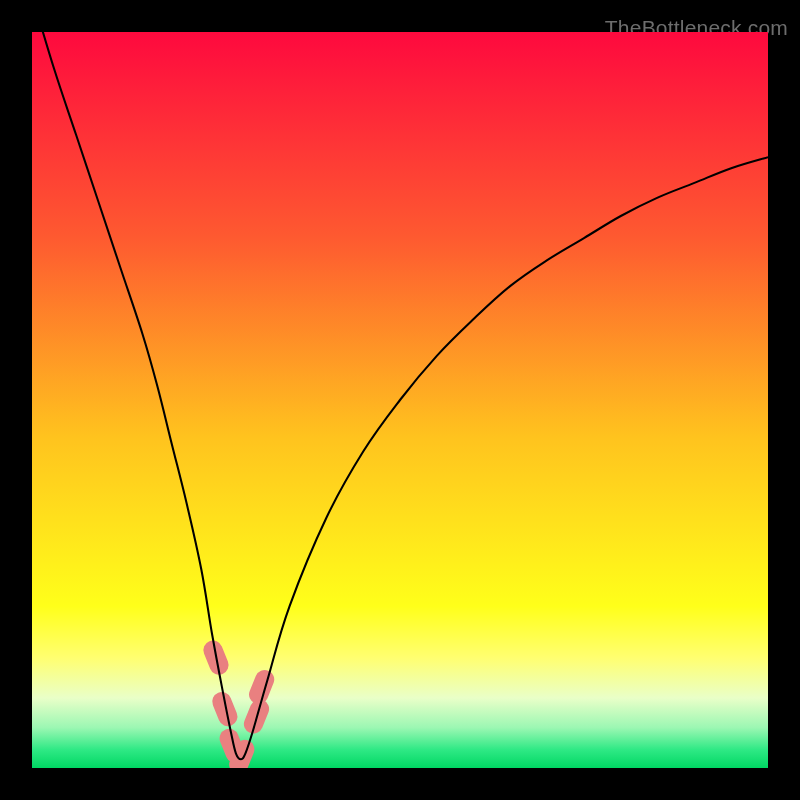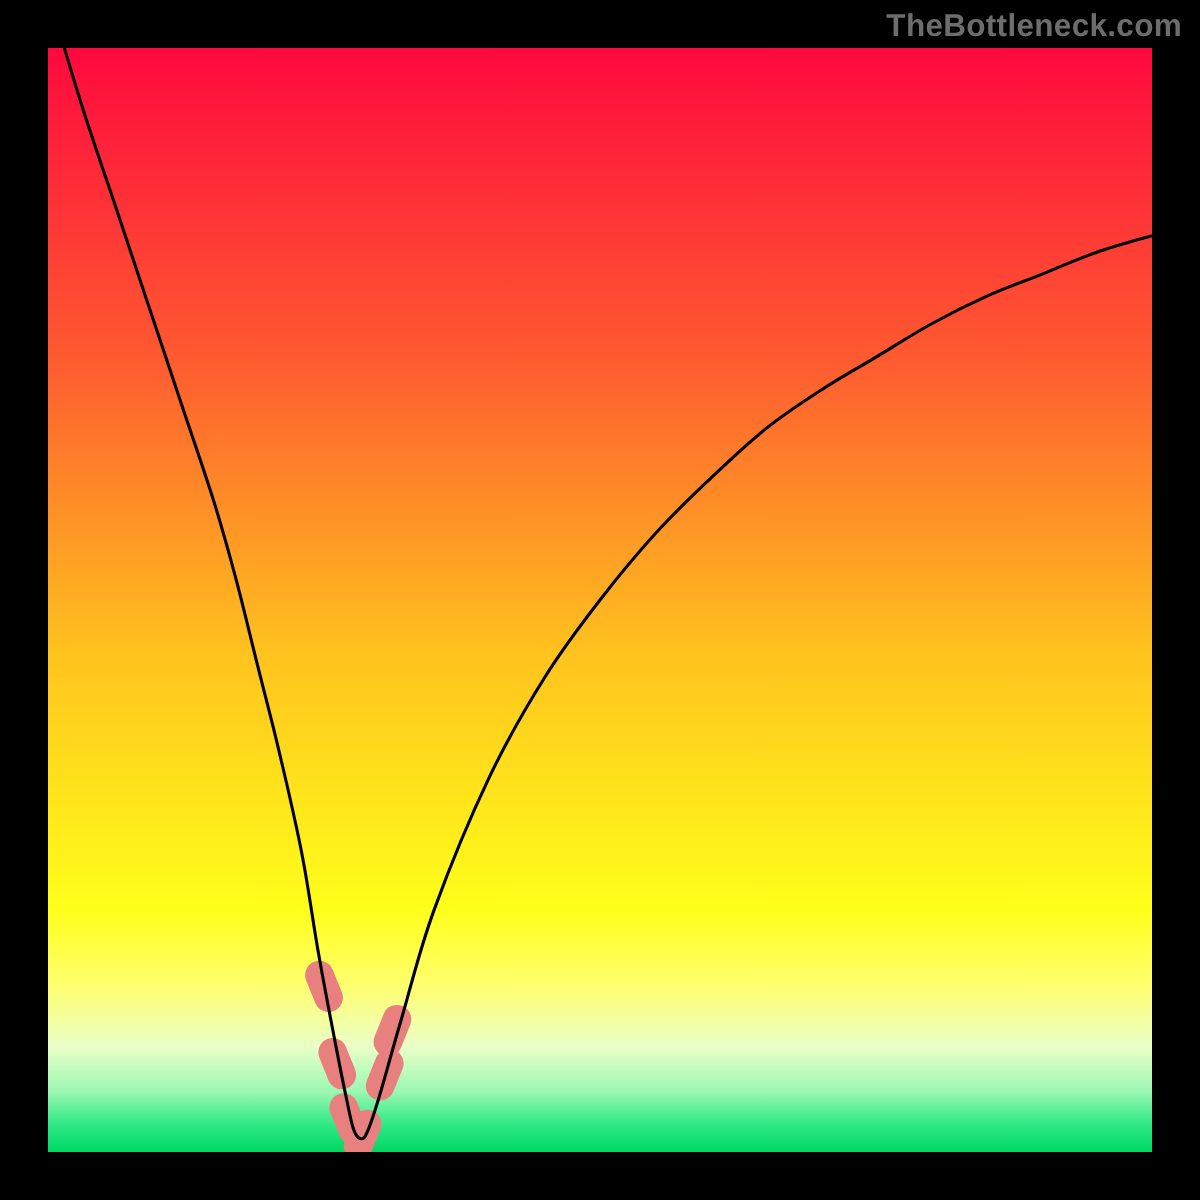--- a/index.html
+++ b/index.html
@@ -27,26 +27,26 @@
     overflow: hidden;
   }
   .bg-gradient {
     position: absolute;
     top: 0; left: 0;
     width: 100%;
     height: 100%;
   }
   .watermark {
     position: absolute;
-    top: 6px;
+    top: 16px;
     right: 12px;
     color: #6d6d6d;
     font-size: 21px;
     letter-spacing: 0.2px;
-    font-weight: 700;
+    font-weight: 400;
   }
   svg.curve {
     position: absolute;
     top: 0; left: 0;
     width: 100%;
     height: 100%;
   }
 </style>
 </head>
 <body>

